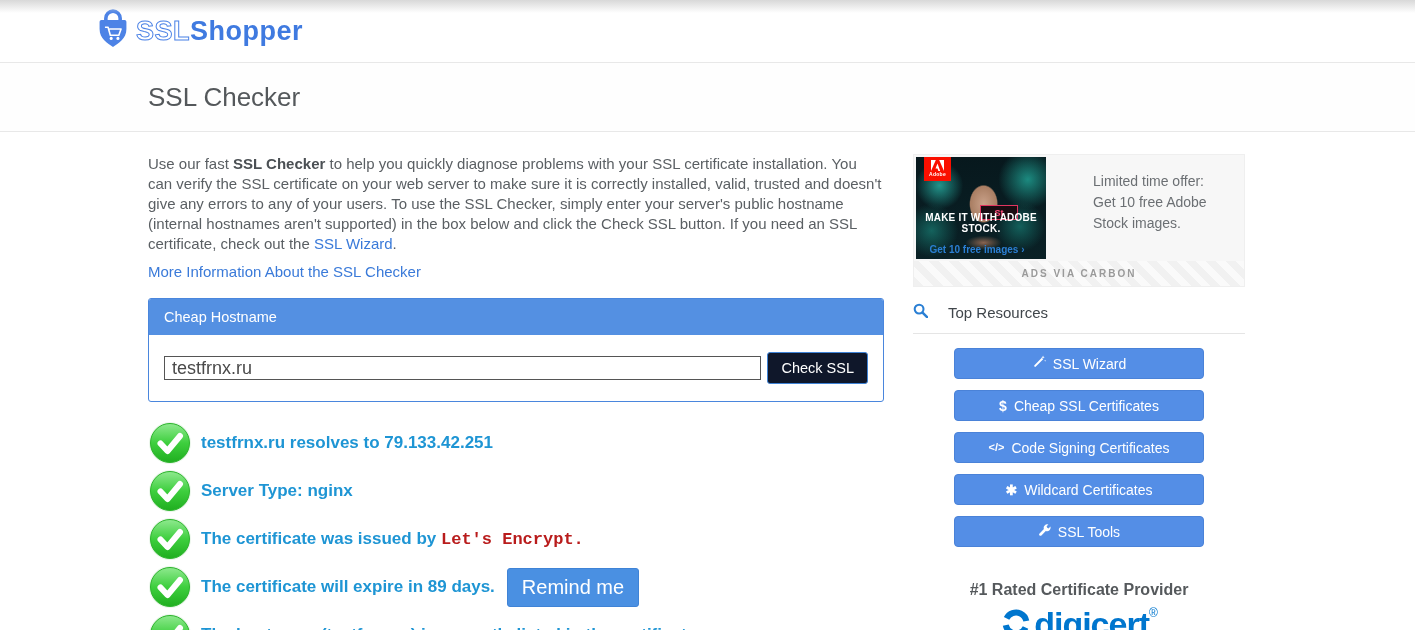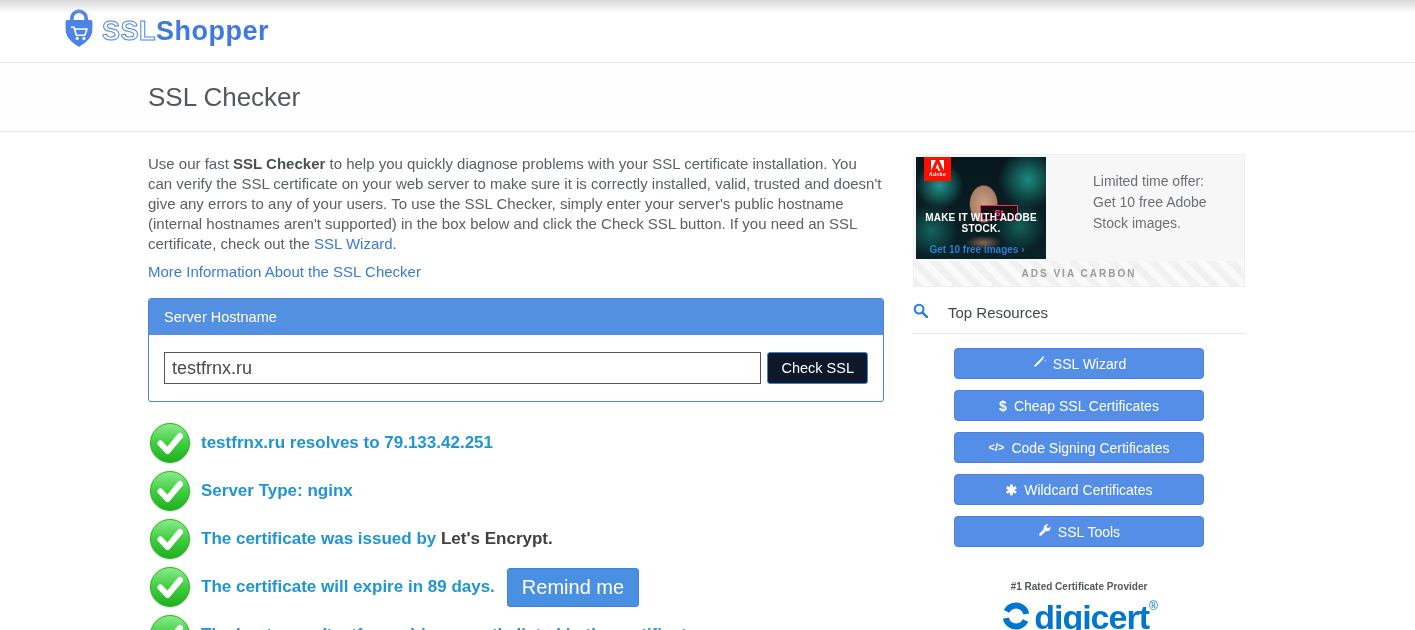--- a/index.html
+++ b/index.html
@@ -2,21 +2,21 @@
 <html><head>
 <meta charset="utf-8">
 <style>
   * { margin:0; padding:0; box-sizing:border-box; }
   html,body { width:1415px; height:630px; overflow:hidden; background:#fff;
     font-family:"Liberation Sans", sans-serif; }
   .top-shadow { position:absolute; top:0; left:0; width:100%; height:13px;
     background:linear-gradient(to bottom,#d8d8d8,rgba(255,255,255,0)); pointer-events:none; z-index:10; }
 
   
-  .site-header { height:62px; display:flex; align-items:center; padding-left:62px; background:#fff; }
+  .site-header { height:62px; display:flex; align-items:center; padding-left:96px; background:#fff; }
   .logo { display:flex; align-items:center; gap:6px; cursor:pointer; }
   .logo-word { font-size:27px; letter-spacing:.5px; }
   .logo-ssl { color:#4d83e6; font-weight:700; -webkit-text-stroke:1px #4d83e6; color:transparent; }
   .logo-shopper { color:#3f7ae0; font-weight:700; }
 
   
   .title-band { height:70px; border-top:1px solid #e8e8e8; border-bottom:1px solid #e8e8e8;
     display:flex; align-items:center; padding-left:148px; background:#fefefe; }
   .page-title { font-size:26px; color:#54585b; font-weight:400; }
 
@@ -29,31 +29,31 @@
   .intro { font-size:15px; line-height:20px; color:#5a5f63; }
   .intro b { color:#4b5054; }
   a.link { color:#3a7ad9; text-decoration:none; cursor:pointer; }
   .more-info { display:inline-block; margin-top:9px; font-size:15px; }
 
   
   .panel { margin-top:17px; border:1px solid #4a86dd; border-radius:3px; background:#fff; }
   .panel-head { background:#5490e2; color:#fff; font-size:14.5px; padding:10px 15px;
     border-radius:2px 2px 0 0; }
   .panel-body { display:flex; align-items:center; padding:17px 15px; gap:6px; }
-  .host-input { flex:1; height:32px; border:1px solid #555; border-radius:0;
+  .host-input { flex:1; height:24px; border:1px solid #555; border-radius:0;
     font-size:18px; color:#4a4a4a; padding:0 7px; font-family:"Liberation Sans",sans-serif; }
   .btn-blue { background:#0f172a; border:1px solid #3f83d6; color:#fff; font-size:14.5px;
     padding:7px 13px; border-radius:3px; cursor:pointer; font-family:"Liberation Sans",sans-serif; }
 
   
   .results { margin-top:19px; }
   .result-row { display:flex; align-items:center; margin-bottom:4px; min-height:44px; }
   .check-icon { width:44px; height:44px; flex:0 0 44px; }
   .result-text { margin-left:9px; font-size:17px; font-weight:700; color:#1e95d4; }
-  .result-text .dark { color:#404040; }
+  .result-text .dark { color:#b91c1c;font-family:Liberation Mono, monospace; }
   .remind-btn { margin-left:12px; background:#4a90e2; border:1px solid #3f83d6; color:#fff;
     font-size:20px; padding:7px 14px; border-radius:3px; cursor:pointer; font-family:"Liberation Sans",sans-serif; }
 
   
   .ad-box { background:#f7f7f7; border:1px solid #efefef; }
   .ad-main { display:flex; padding:2px; cursor:pointer; }
   .ad-img { position:relative; width:130px; height:102px; flex:0 0 130px; overflow:hidden;
     background:
       radial-gradient(ellipse 24px 32px at 52% 46%, #c9a189 0%, #a97e63 55%, rgba(0,0,0,0) 60%),
       radial-gradient(ellipse 26px 10px at 52% 84%, #8a6450 0%, rgba(0,0,0,0) 70%),
@@ -78,21 +78,21 @@
     color:#9a9a9a; font-size:10px; font-weight:700; letter-spacing:2px; }
 
   
   .side-heading { display:flex; align-items:center; gap:20px; margin-top:16px; font-size:15px; color:#40464b; }
   .side-divider { border:none; border-top:1px solid #e5e5e5; margin:12px 0 14px; }
   .side-buttons { width:250px; margin:0 auto; }
   .side-btn { display:flex; align-items:center; justify-content:center; gap:7px; width:100%;
     height:31px; margin-bottom:11px; background:#548ee6; border:1px solid #4a82d8; border-radius:4px;
     color:#fff; font-size:14px; cursor:pointer; font-family:"Liberation Sans",sans-serif; }
   .side-btn .glyph { font-weight:700; font-size:14px; line-height:1; }
-  .rated { text-align:center; margin-top:34px; font-size:10px; font-weight:700; color:#55595c; }
+  .rated { text-align:center; margin-top:34px; font-size:16px; font-weight:700; color:#55595c; }
   .digicert { display:flex; align-items:center; justify-content:center; margin-top:6px; cursor:pointer; }
   .digicert-word { font-size:34px; font-weight:700; color:#0076ce; letter-spacing:-1px; }
   .digicert-reg { font-size:12px; color:#0076ce; vertical-align:top; position:relative; top:-12px; }
 </style>
 </head>
 <body>
 
 <div class="top-shadow"></div>
 
 <div class="site-header">
@@ -116,21 +116,21 @@
   <h1 class="page-title">SSL Checker</h1>
 </div>
 
 <div class="container">
 
   <div class="main-col">
     <p class="intro"><span>Use our fast </span><b>SSL Checker</b><span> to help you quickly diagnose problems with your SSL certificate installation. You can verify the SSL certificate on your web server to make sure it is correctly installed, valid, trusted and doesn't give any errors to any of your users. To use the SSL Checker, simply enter your server's public hostname (internal hostnames aren't supported) in the box below and click the Check SSL button. If you need an SSL certificate, check out the </span><a class="link">SSL Wizard</a><span>.</span></p>
     <a class="link more-info">More Information About the SSL Checker</a>
 
     <div class="panel">
-      <div class="panel-head">Server Hostname</div>
+      <div class="panel-head">Cheap Hostname</div>
       <div class="panel-body">
         <input class="host-input" type="text" value="testfrnx.ru" style="">
         <button class="btn-blue">Check SSL</button>
       </div>
     </div>
 
     <div class="results">
 
       <div class="result-row">
         <span class="check-icon">

